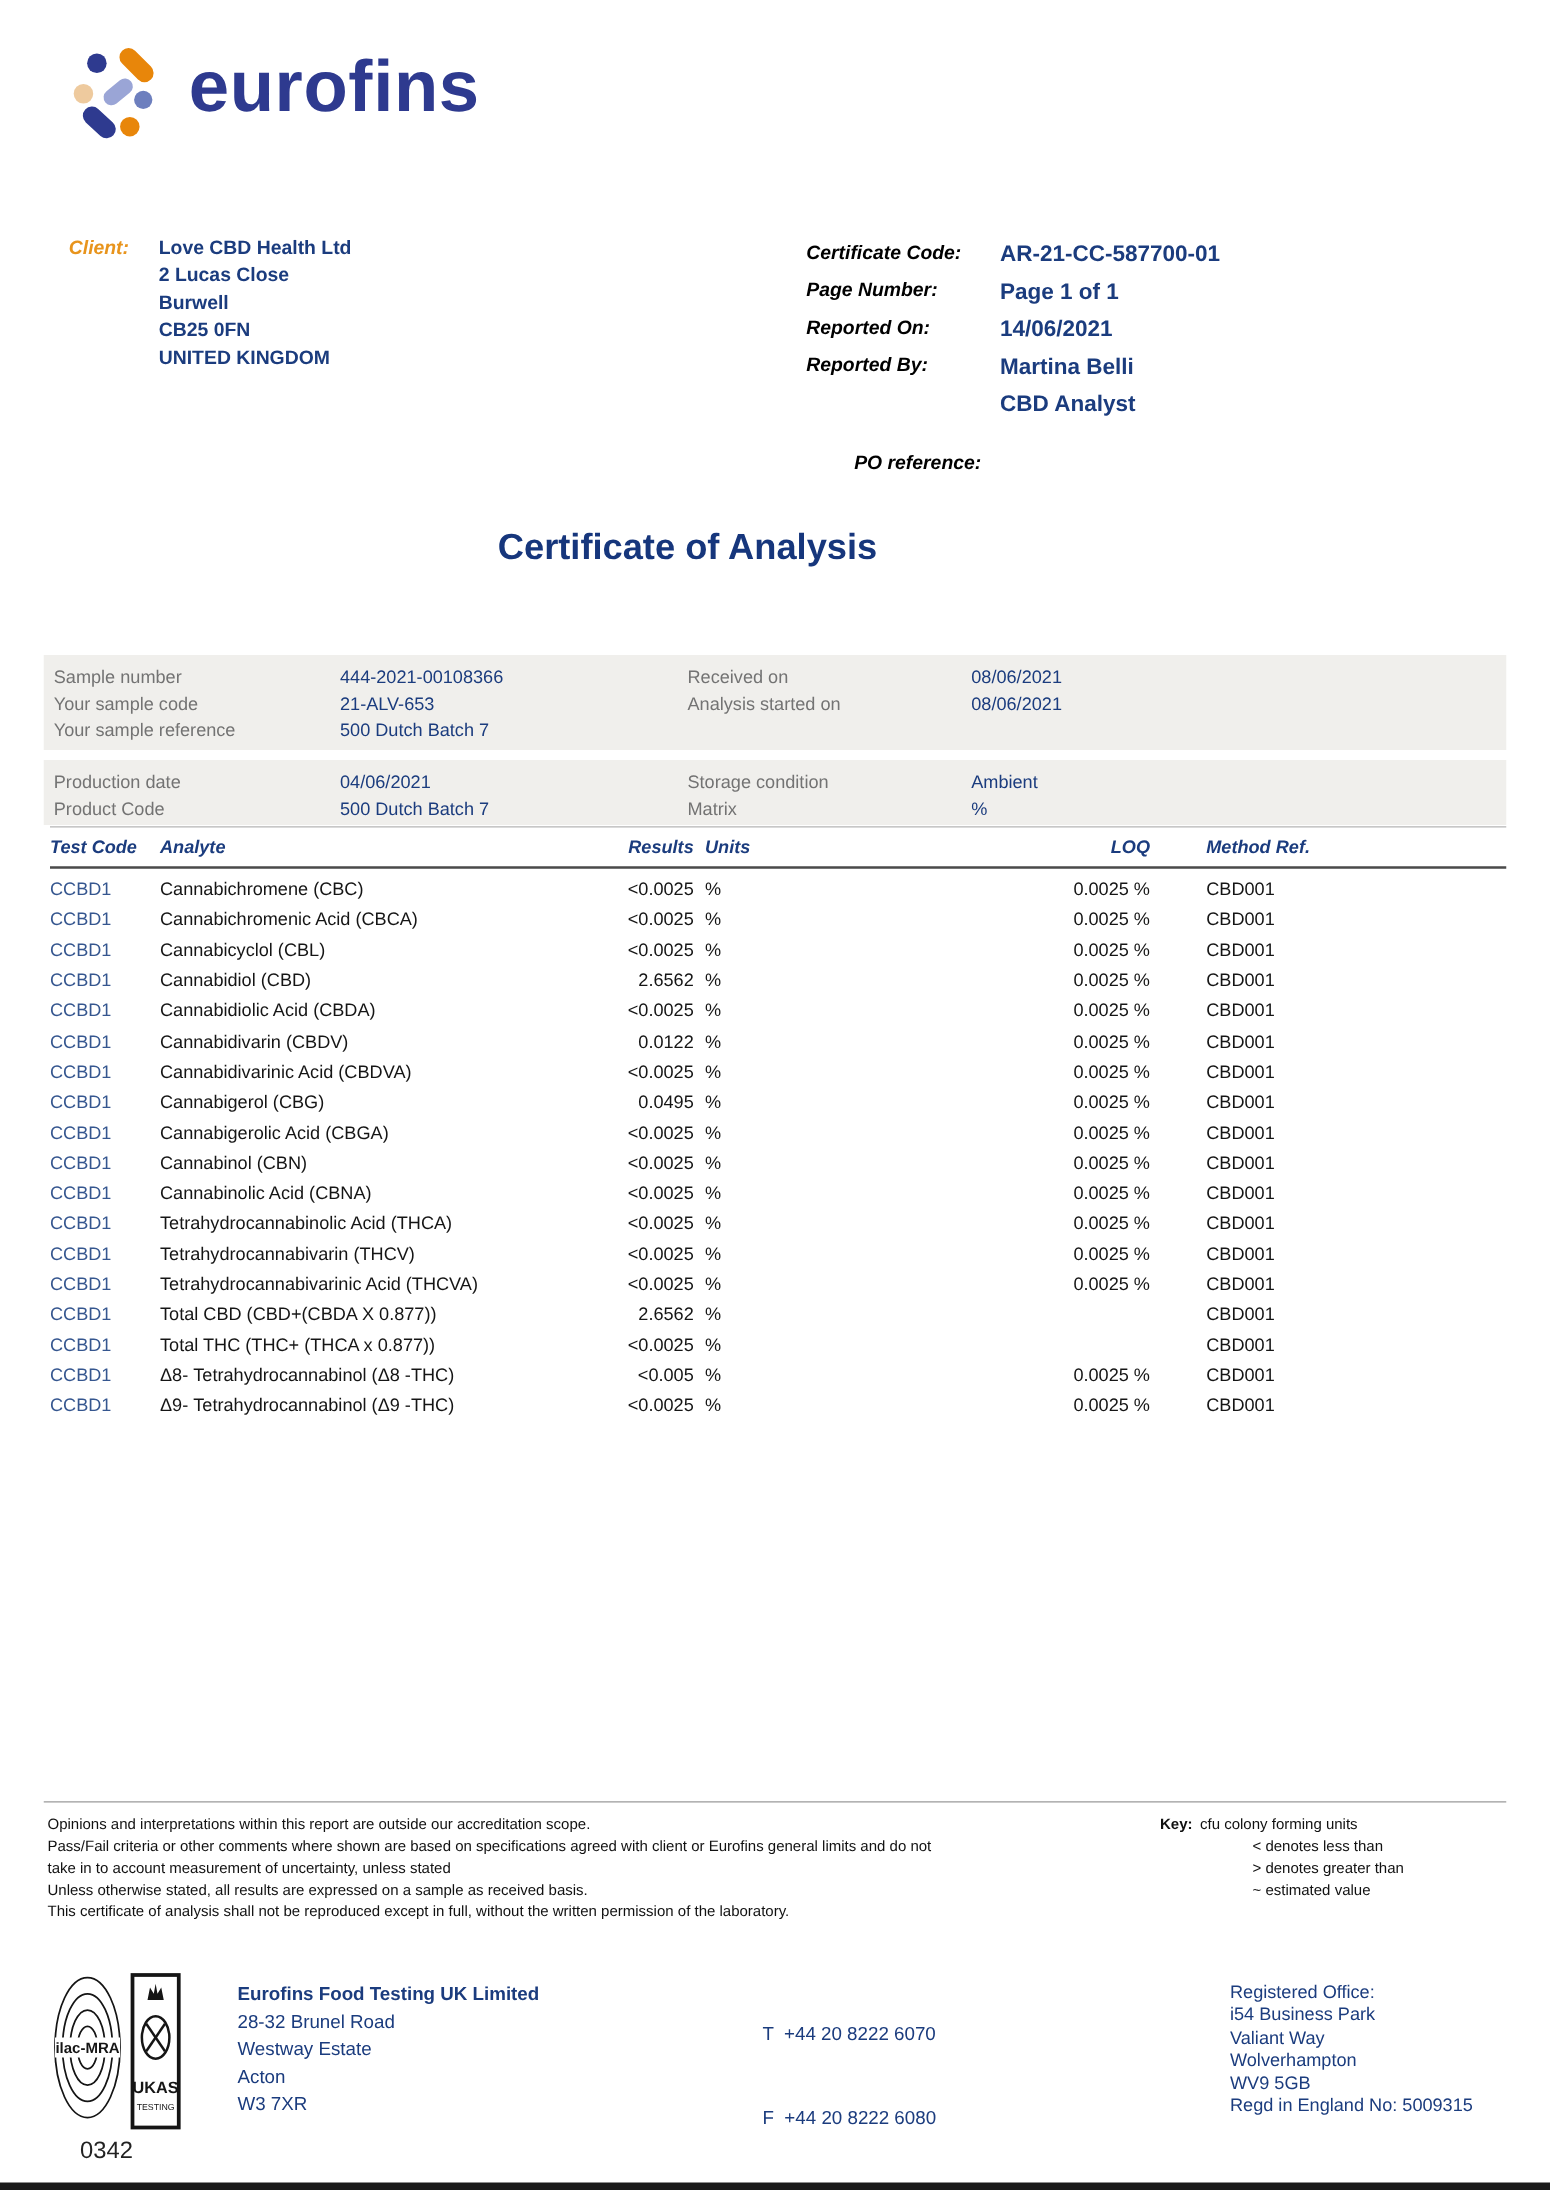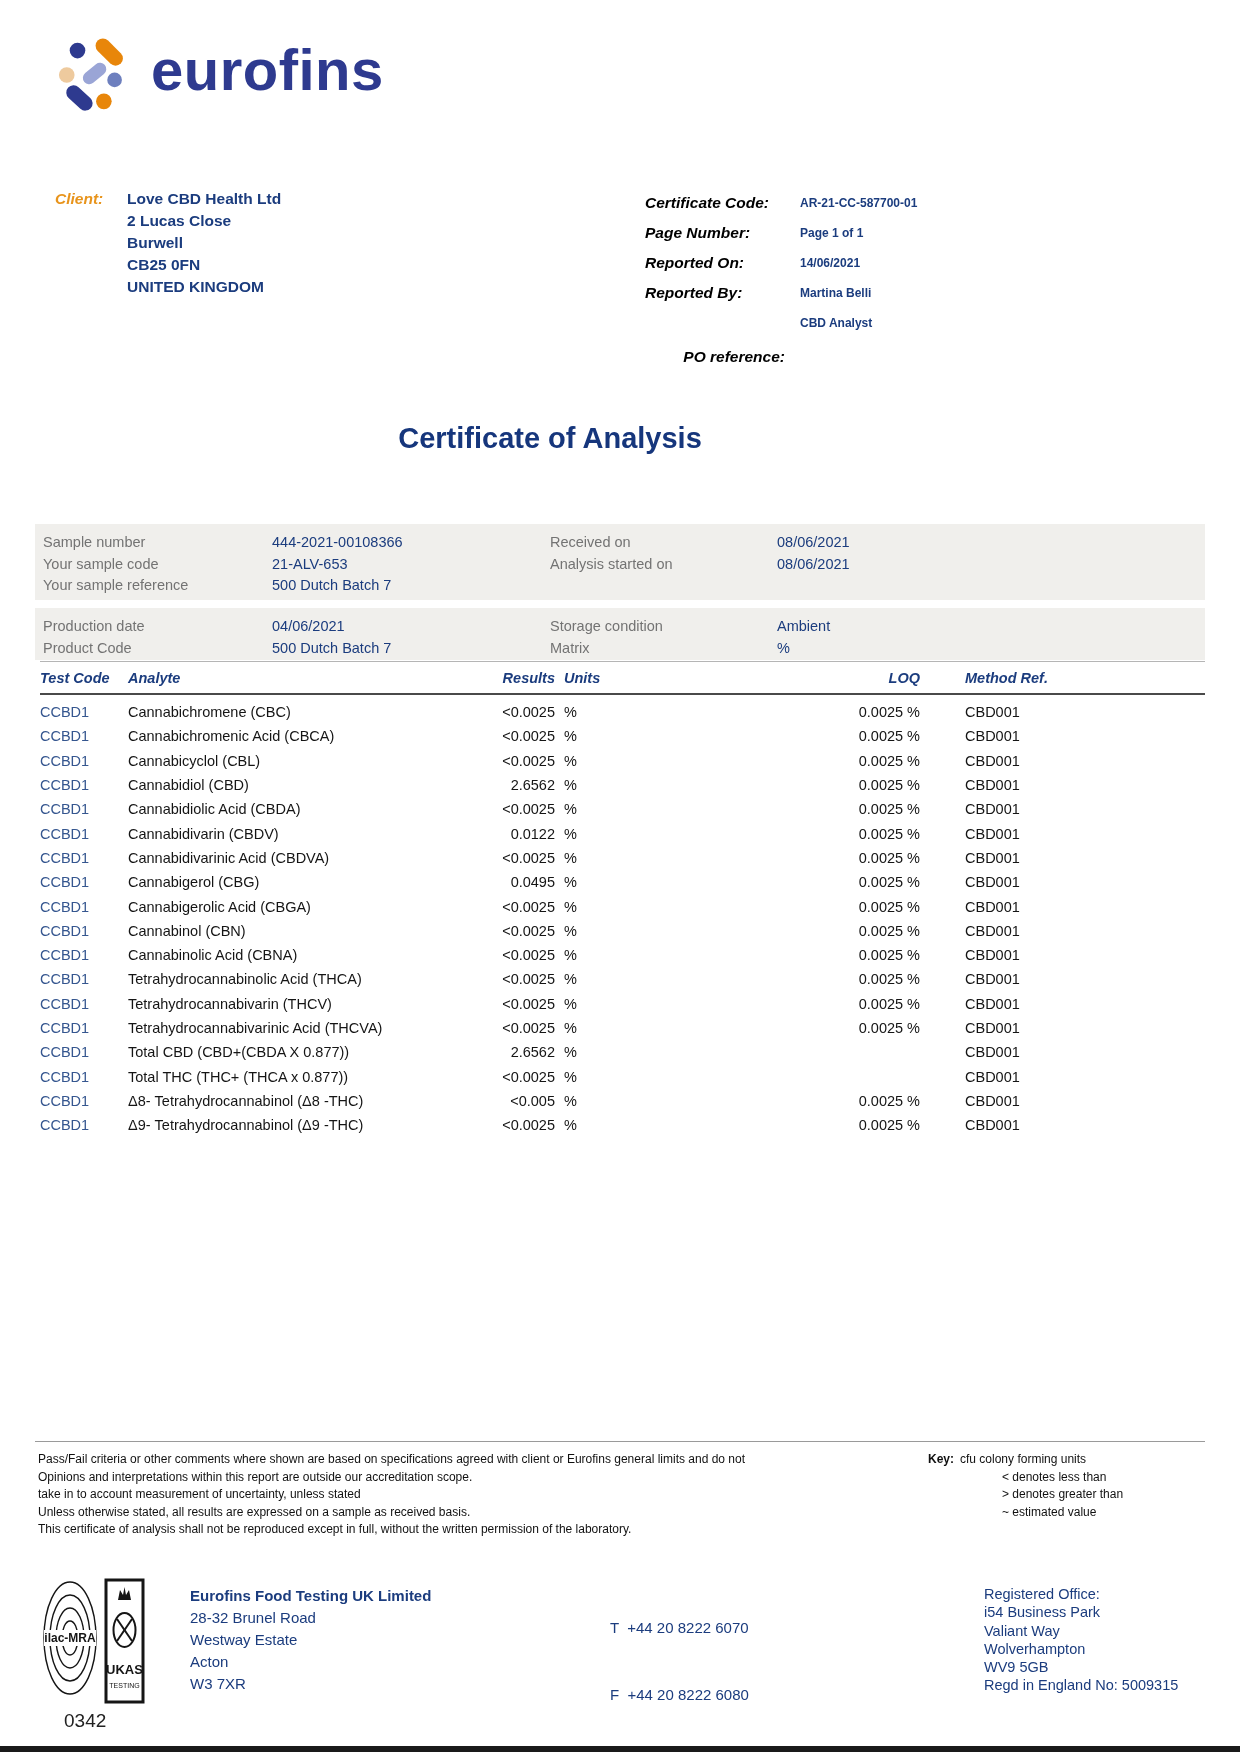--- a/index.html
+++ b/index.html
@@ -12,22 +12,22 @@
             letter-spacing:0.5px;padding-bottom:10px;}
 
   
   .client{position:absolute;left:55px;top:188px;display:flex;}
   .client-label{color:#e8941c;font-style:italic;font-weight:bold;font-size:15.5px;width:72px;line-height:22px;}
   .client-line{color:#1b3c7e;font-weight:bold;font-size:15.5px;line-height:22px;}
 
   .meta{position:absolute;left:645px;top:188px;width:560px;}
   .meta-row{display:grid;grid-template-columns:155px 1fr;line-height:30px;}
   .meta-label{color:#000000;font-weight:bold;font-style:italic;font-size:15.5px;}
-  .meta-value{color:#1b3c7e;font-weight:bold;font-size:12px;}
-  .po-row{margin-top:4px;}
+  .meta-value{color:#1b3c7e;font-weight:bold;font-size:18px;}
+  .po-row{margin-top:18px;}
   .po-row .meta-label{text-align:right;padding-right:15px;}
 
   
   .doc-title{position:absolute;left:35px;top:422px;width:1030px;margin:0;text-align:center;
              font-size:29px;font-weight:bold;color:#16367c;}
 
   
   .info-block{position:absolute;left:35px;width:1170px;background:#f0efec;
               padding:8px 0 0 8px;box-sizing:border-box;}
   .block1{top:524px;height:76px;}
@@ -325,22 +325,22 @@
         <span class="c-loq">0.0025 %</span>
         <span class="c-method">CBD001</span>
       </div>
       </div>
   </section>
 
   <div class="disc-rule"></div>
   <section class="disclaimer">
     <div>
 
-    <div>Pass/Fail criteria or other comments where shown are based on specifications agreed with client or Eurofins general limits and do not</div>
-        <div>Opinions and interpretations within this report are outside our accreditation scope.</div>
+    <div>Opinions and interpretations within this report are outside our accreditation scope.</div>
+        <div>Pass/Fail criteria or other comments where shown are based on specifications agreed with client or Eurofins general limits and do not</div>
         <div>take in to account measurement of uncertainty, unless stated</div>
         <div>Unless otherwise stated, all results are expressed on a sample as received basis.</div>
         <div>This certificate of analysis shall not be reproduced except in full, without the written permission of the laboratory.</div>
       </div>
   </section>
   <section class="key">
     <div class="key-first">
       <span class="key-label">Key:</span>
       <span>cfu colony forming units</span>
     </div>

